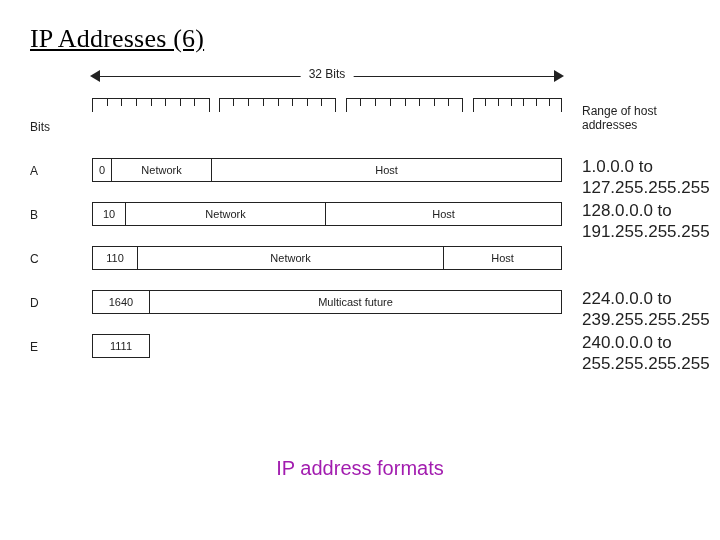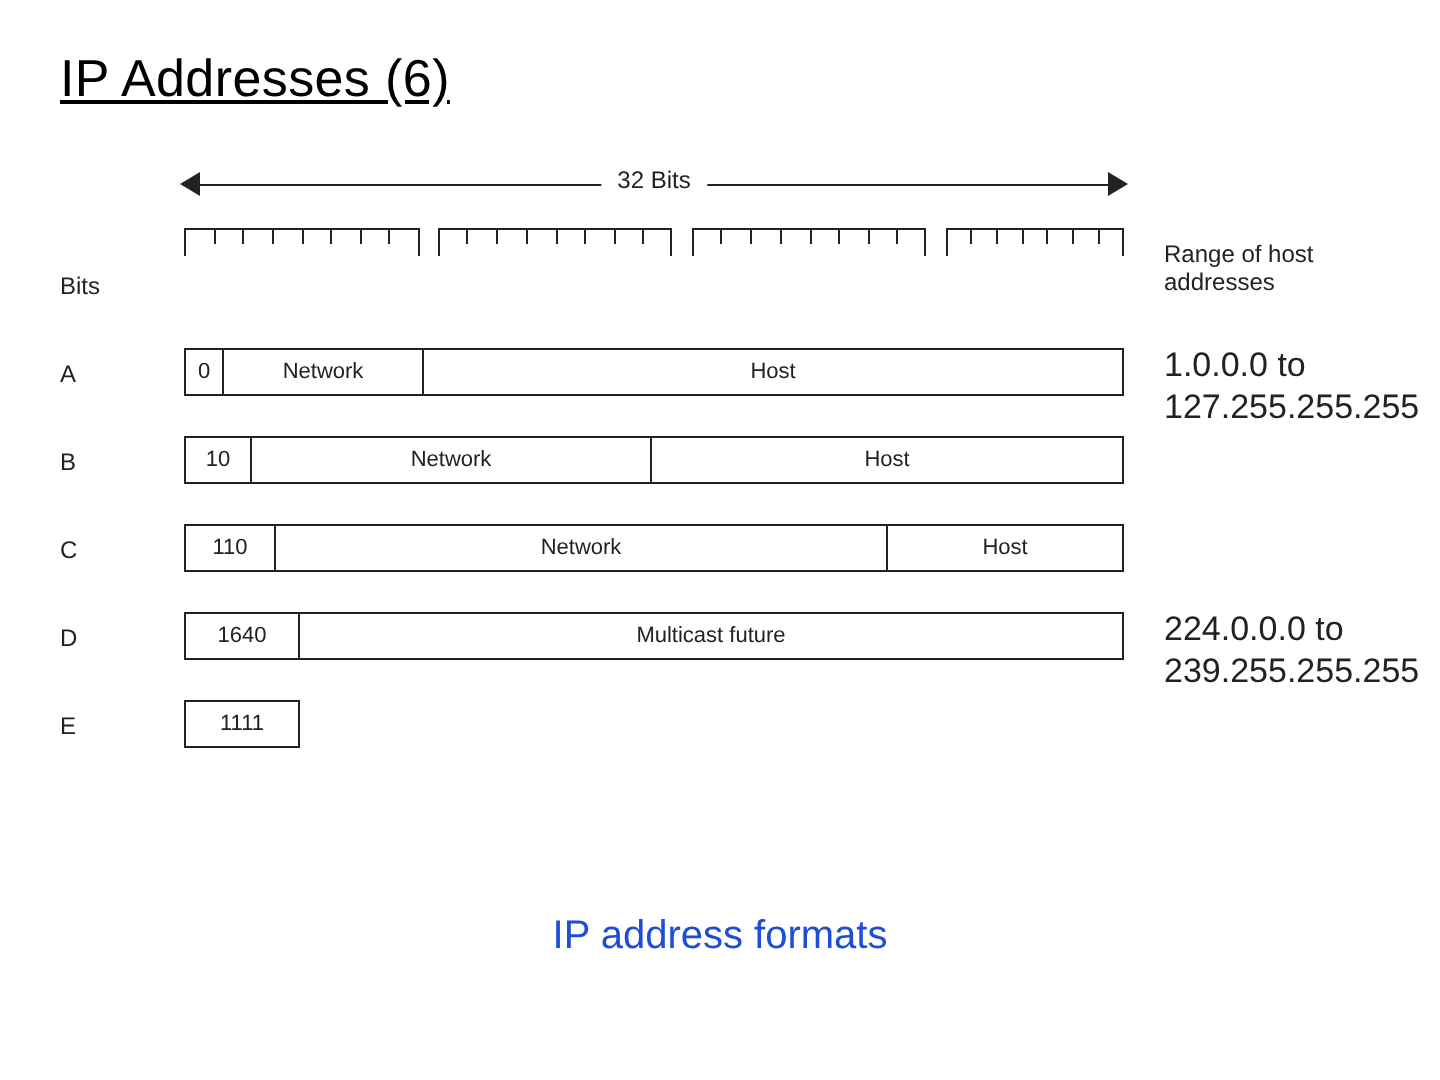--- a/index.html
+++ b/index.html
@@ -13,25 +13,26 @@
     position: relative;
   }
   .title {
     position: absolute;
     left: 30px;
     top: 24px;
     font-size: 26px;
     font-weight: 400;
     text-decoration: underline;
     letter-spacing: 0.2px;
+    font-family: Liberation Serif, serif;
   }
   .diagram {
     position: absolute;
     left: 30px;
-    top: 80px;
+    top: 64px;
     width: 660px;
   }
   .bits-row {
     position: relative;
     height: 26px;
     margin-left: 62px;
     width: 470px;
   }
   .arrow-line {
     position: absolute;
@@ -138,21 +139,21 @@
     font-size: 17px;
     color: #222;
     line-height: 1.25;
   }
   .caption {
     position: absolute;
     left: 50%;
     bottom: 60px;
     transform: translateX(-50%);
     font-size: 20px;
-    color: #1d4ed8;
+    color: #a21caf;
   }
 </style>
 </head>
 <body>
 
 <div class="title">IP Addresses (6)</div>
 
 <div class="diagram">
 
   <div class="bits-row">
@@ -221,20 +222,24 @@
       </div>
     </div>
 
     <div class="row">
       <div class="class-label">B</div>
       <div class="bar">
         <div class="seg" style="flex:0 0 34px;">10</div>
         <div class="seg" style="flex:0 0 200px;">Network</div>
         <div class="seg" style="flex:1;">Host</div>
       </div>
+      <div class="range">
+        <span>128.0.0.0 to</span><br>
+        <span>191.255.255.255</span>
+      </div>
     </div>
 
     <div class="row">
       <div class="class-label">C</div>
       <div class="bar">
         <div class="seg" style="flex:0 0 46px;">110</div>
         <div class="seg" style="flex:0 0 306px;">Network</div>
         <div class="seg" style="flex:1;">Host</div>
       </div>
     </div>
@@ -249,18 +254,22 @@
         <span>224.0.0.0 to</span><br>
         <span>239.255.255.255</span>
       </div>
     </div>
 
     <div class="row">
       <div class="class-label">E</div>
       <div class="bar">
         <div class="seg" style="flex:0 0 58px;">1111</div>
       </div>
+      <div class="range">
+        <span>240.0.0.0 to</span><br>
+        <span>255.255.255.255</span>
+      </div>
     </div>
 
   </div>
 </div>
 
 <div class="caption">IP address formats</div>
 
 </body></html>

